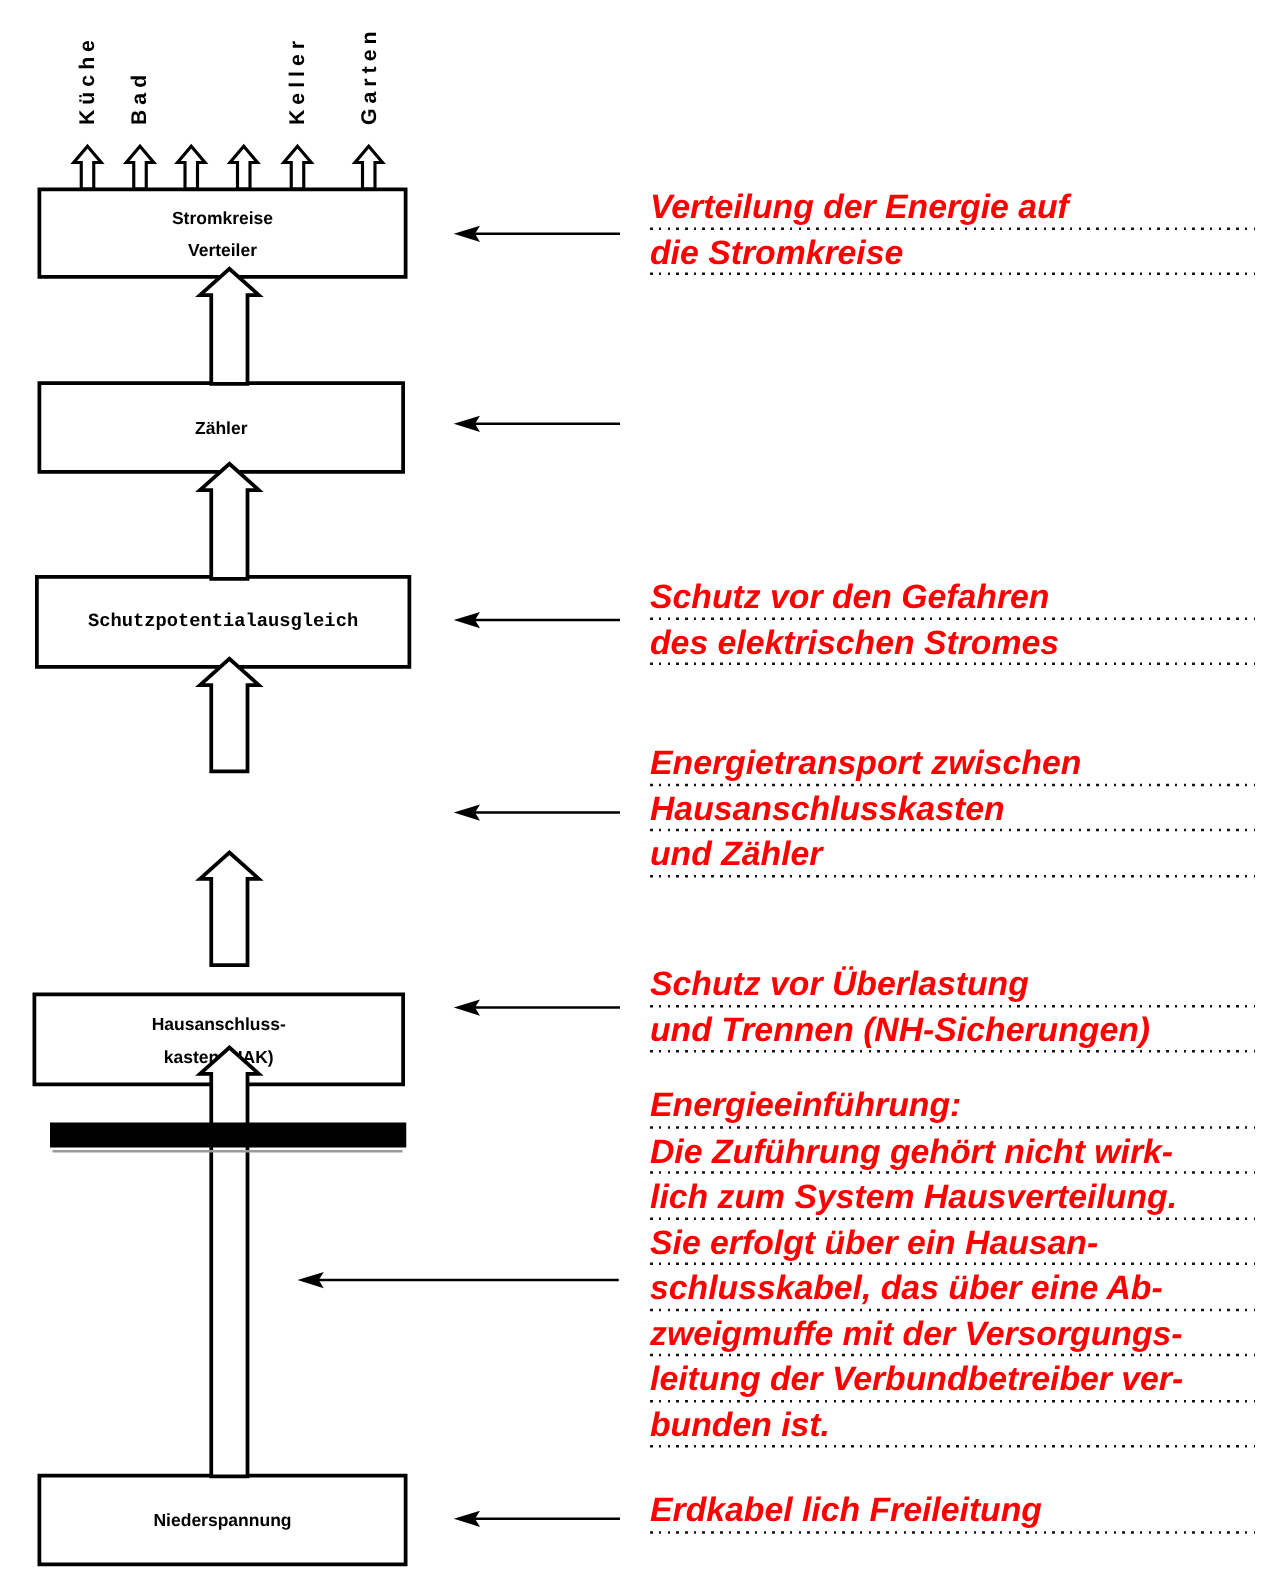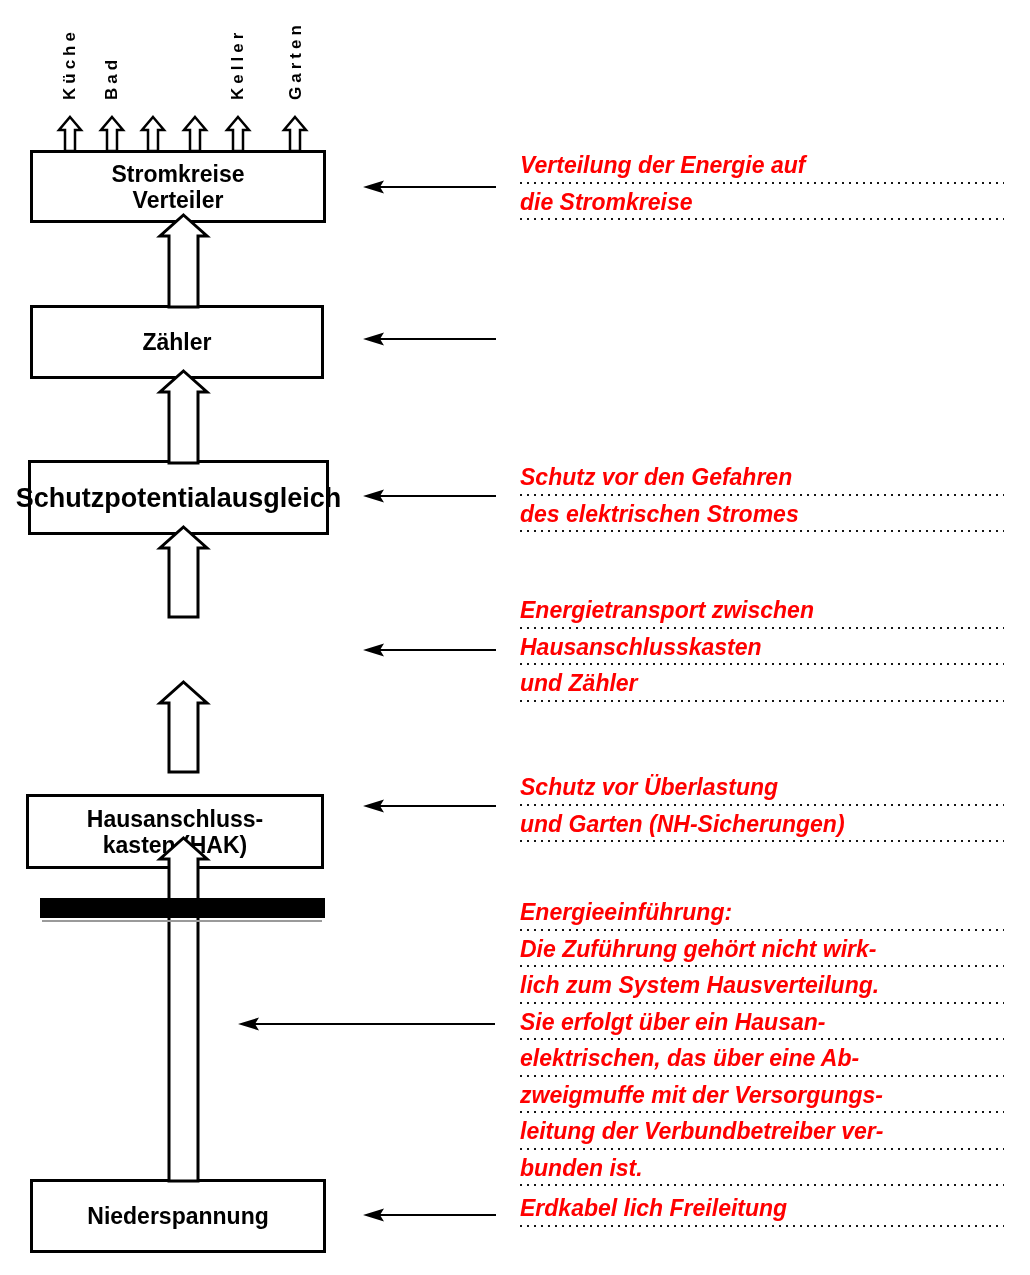--- a/index.html
+++ b/index.html
@@ -3,22 +3,22 @@
 <meta charset="utf-8">
 <style>
   html,body{margin:0;padding:0;background:#ffffff;}
   body{width:1030px;height:1275px;position:relative;overflow:hidden;
        font-family:"Liberation Sans", sans-serif;}
   .canvas{position:absolute;inset:0;width:1030px;height:1275px;}
 
   
   .fbox{position:absolute;border:3px solid #000;background:#fff;z-index:2;
         display:flex;flex-direction:column;align-items:center;justify-content:center;
-        font-weight:bold;font-size:23px;line-height:26px;color:#000;text-align:center;}
-  .fbox.tight{font-size:27px;line-height:28px;}
+        font-weight:bold;font-size:14px;line-height:26px;color:#000;text-align:center;}
+  .fbox.tight{font-size:15px;line-height:28px;font-family:Liberation Mono, monospace;}
   #box-stromkreise{left:30px;top:150px;width:290px;height:67px;}
   #box-zaehler{left:30px;top:305px;width:288px;height:68px;}
   #box-schutzpotential{left:28px;top:460px;width:295px;height:69px;}
   #box-hauptleitung{left:24px;top:614px;width:295px;height:70px;}
   #box-hak{left:26px;top:770px;width:292px;height:69px;margin-top:24px;}
   #box-niederspannung{left:30px;top:1179px;width:290px;height:68px;}
 
   
   .wallbar{position:absolute;left:40px;top:898px;width:285px;height:20px;background:#000;z-index:6;}
   .wallbar-shadow{position:absolute;left:42px;top:920px;width:280px;height:2px;background:#9a9a9a;z-index:6;}
@@ -26,26 +26,26 @@
   
   .vlabel{position:absolute;height:22px;line-height:22px;font-weight:bold;font-size:17px;
           letter-spacing:4px;color:#000;white-space:nowrap;
           transform:rotate(-90deg);transform-origin:left bottom;z-index:2;}
 
   
   #arrow-layer{position:absolute;left:0;top:0;z-index:5;pointer-events:none;}
 
   
   .ann{position:absolute;left:520px;width:484px;z-index:1;
-       font-weight:bold;font-style:italic;font-size:23px;color:#ff0000;}
+       font-weight:bold;font-style:italic;font-size:27px;color:#ff0000;}
   .aline{height:36.5px;line-height:36.5px;white-space:nowrap;
          background-image:repeating-linear-gradient(to right,#151515 0 2px,transparent 2px 7px);
          background-repeat:no-repeat;background-position:left bottom;background-size:100% 2px;}
   #ann-0{top:147px;} #ann-1{top:279px;} #ann-2{top:459px;} #ann-3{top:592px;}
-  #ann-4{top:769px;} #ann-5{top:894px;} #ann-6{top:1190px;}
+  #ann-4{top:769px;} #ann-5{top:866px;} #ann-6{top:1190px;}
 </style>
 </head>
 <body>
 
 <div class="canvas">
 
   <svg id="arrow-layer" width="1030" height="1275" viewBox="0 0 1030 1275">
 
     <g fill="#ffffff" stroke="#000000" stroke-width="3">
       <polygon points="183.5,215 207,236 198,236 198,307 169,307 169,236 160,236"></polygon>
@@ -116,28 +116,28 @@
     <div class="aline">Schutz vor den Gefahren</div>
     <div class="aline">des elektrischen Stromes</div>
   </div>
   <div class="ann" id="ann-3">
     <div class="aline">Energietransport zwischen</div>
     <div class="aline">Hausanschlusskasten</div>
     <div class="aline">und Zähler</div>
   </div>
   <div class="ann" id="ann-4">
     <div class="aline">Schutz vor Überlastung</div>
-    <div class="aline">und Garten (NH-Sicherungen)</div>
+    <div class="aline">und Trennen (NH-Sicherungen)</div>
   </div>
   <div class="ann" id="ann-5">
     <div class="aline">Energieeinführung:</div>
     <div class="aline">Die Zuführung gehört nicht wirk-</div>
     <div class="aline">lich zum System Hausverteilung.</div>
     <div class="aline">Sie erfolgt über ein Hausan-</div>
-    <div class="aline">elektrischen, das über eine Ab-</div>
+    <div class="aline">schlusskabel, das über eine Ab-</div>
     <div class="aline">zweigmuffe mit der Versorgungs-</div>
     <div class="aline">leitung der Verbundbetreiber ver-</div>
     <div class="aline">bunden ist.</div>
   </div>
   <div class="ann" id="ann-6">
     <div class="aline">Erdkabel lich Freileitung</div>
   </div>
 
 </div>
 

